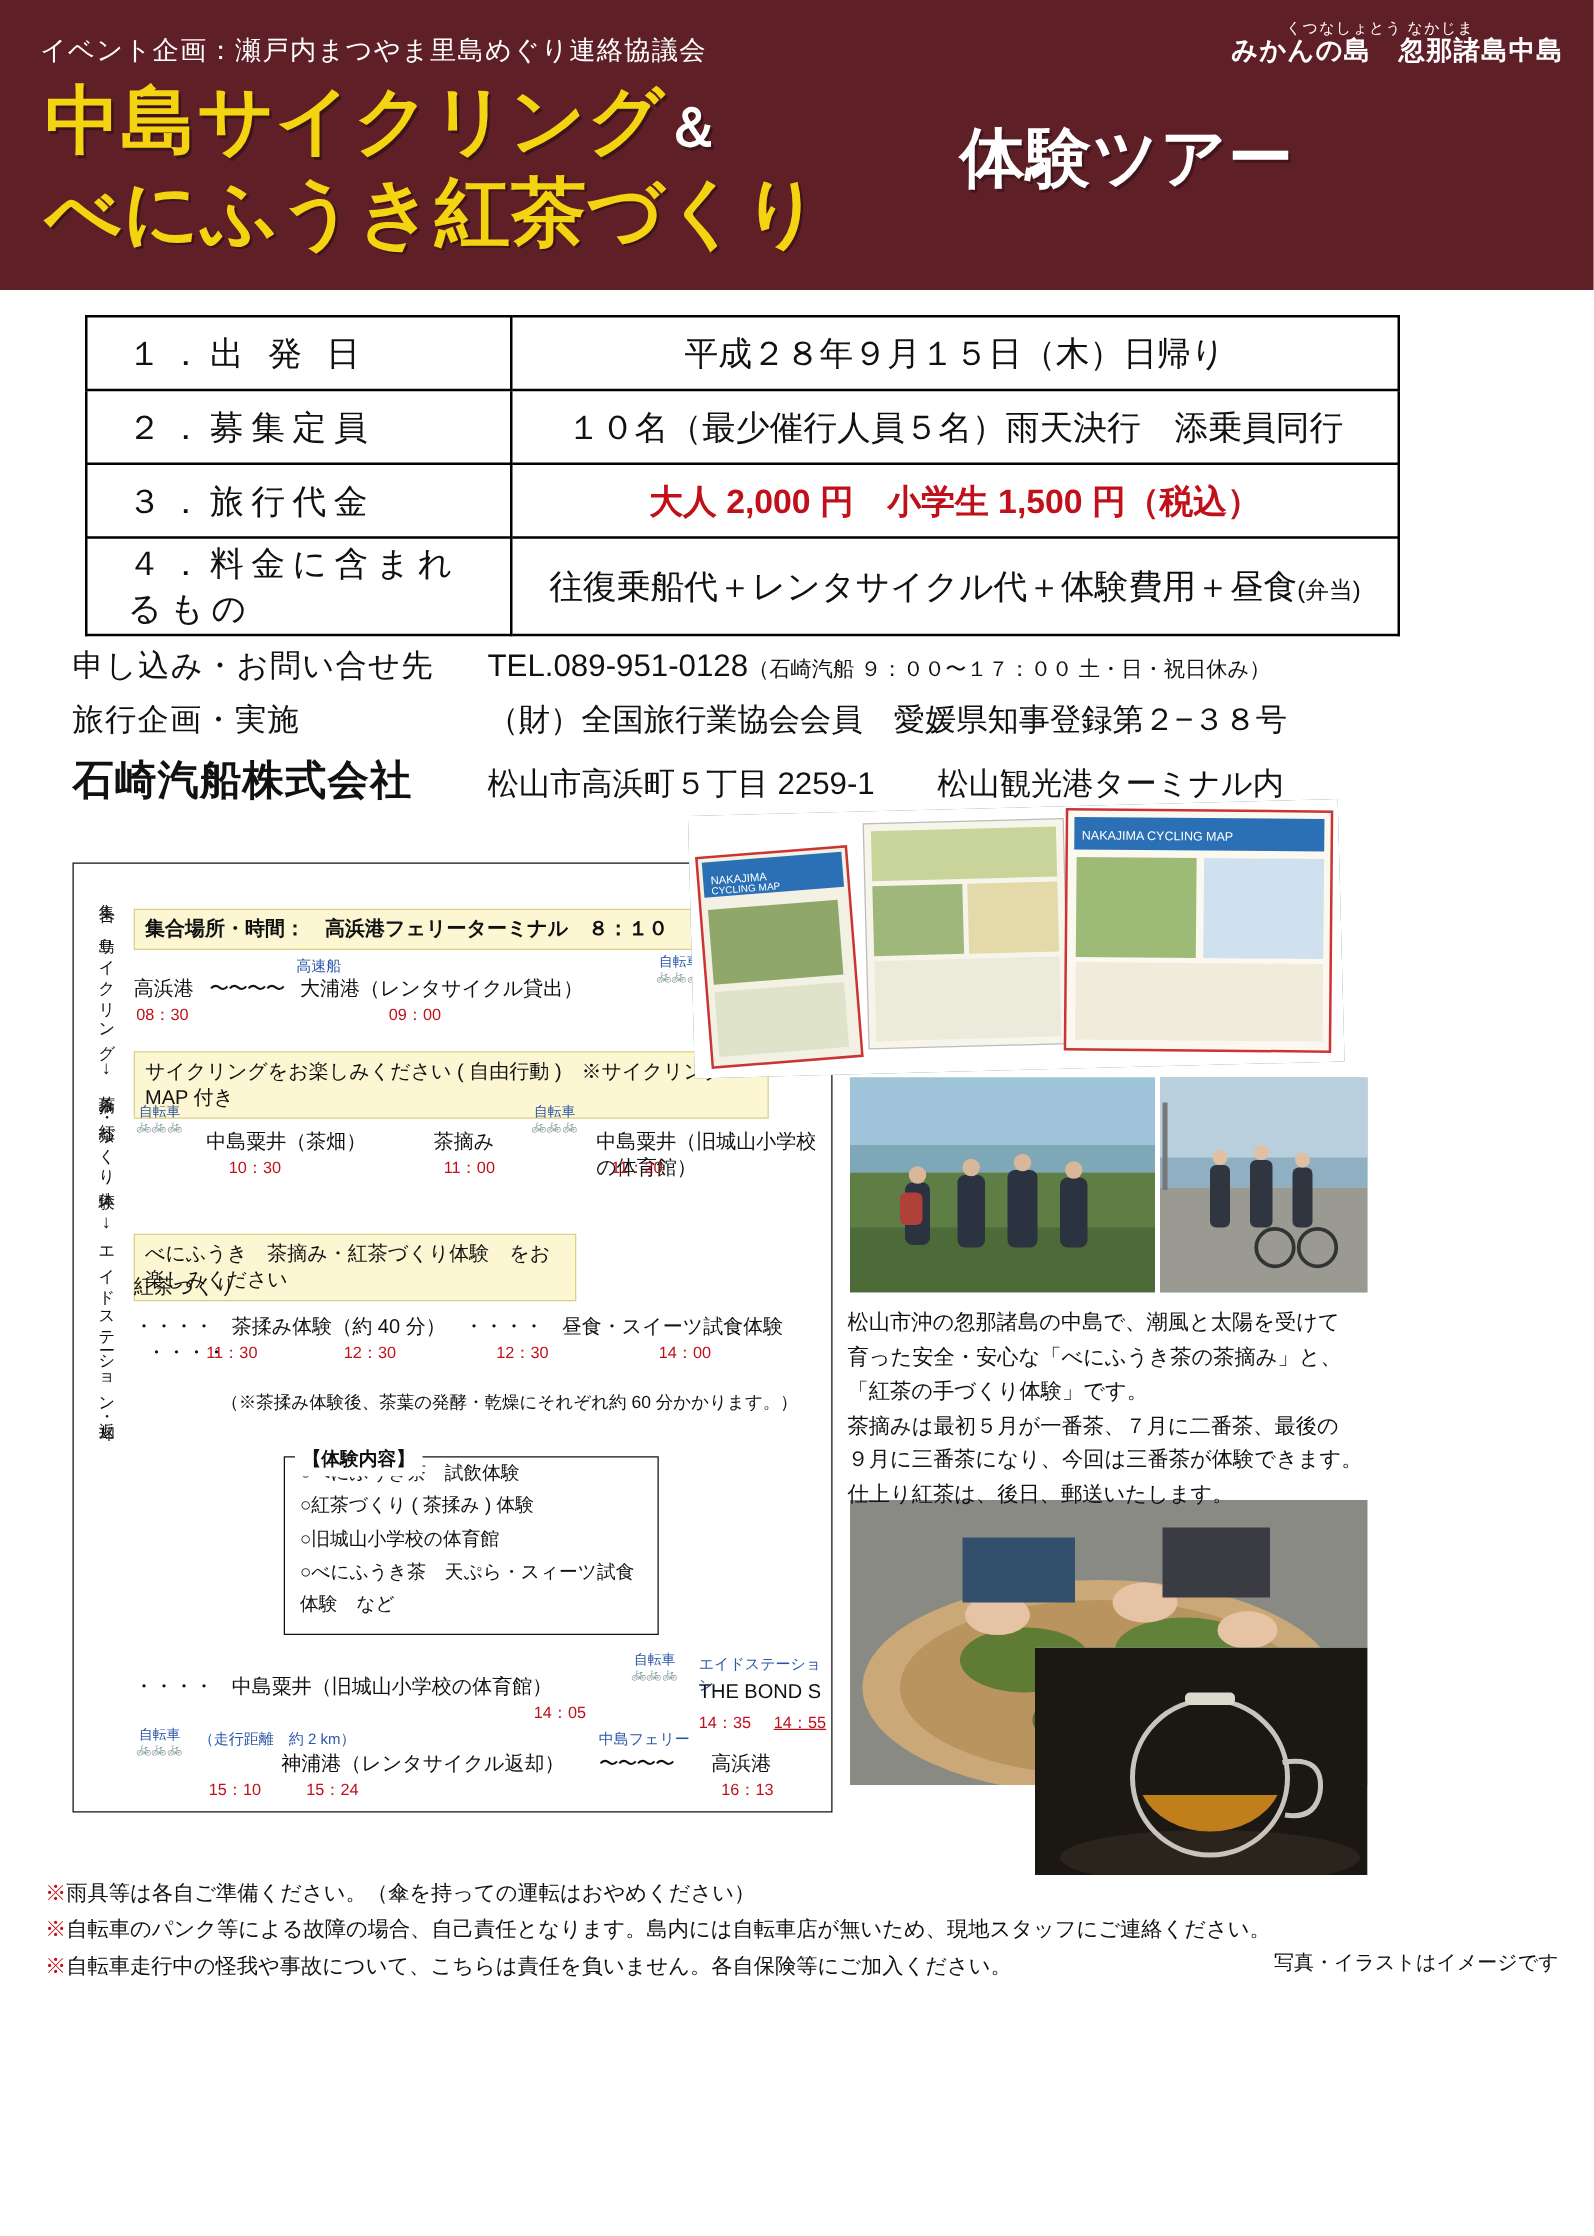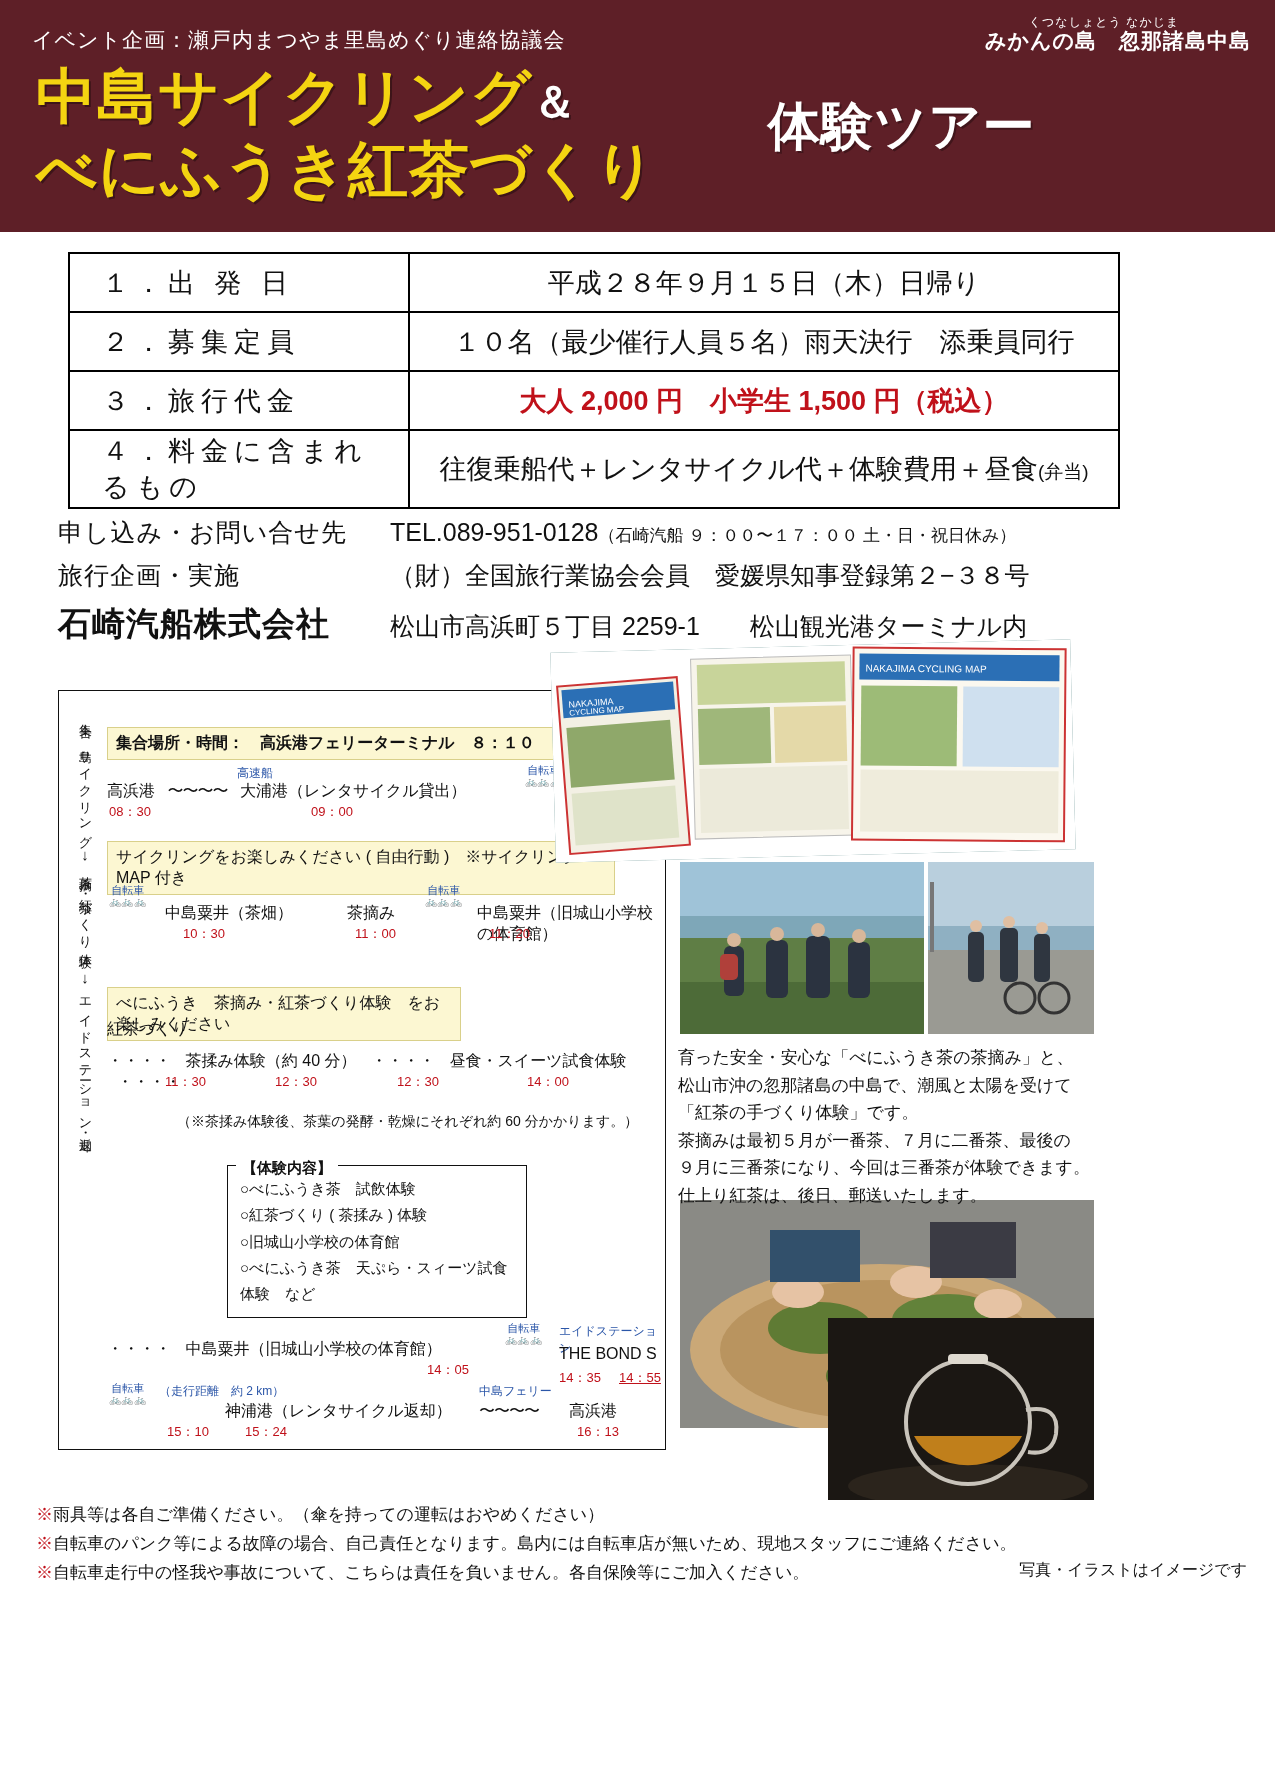--- a/index.html
+++ b/index.html
@@ -98,21 +98,21 @@
   .bike {
     display:inline-block; font-size:10px; color:#2b56a8; line-height:1.05; text-align:center;
     vertical-align:middle;
   }
   .bike b { display:block; font-size:11px; font-weight:normal; }
   .lblsm { font-size:12px; color:#2b56a8; }
   .wave { letter-spacing:-1px; }
 
   .exp-box {
     position:absolute; left:168px; top:474px; width:300px; border:1px solid #111;
-    padding:10px 12px 10px 12px; font-size:15px; line-height:1.75;
+    padding:0 12px 10px 12px; font-size:15px; line-height:1.75;
   }
   .exp-box .hd { position:absolute; left:8px; top:-11px; background:#fff; padding:0 6px; font-size:15px; font-weight:bold;}
 
   
   .photo { position:absolute; overflow:hidden; background:#8aa; }
   .maps-photo { left:553px; top:646px; width:520px; height:210px; transform:rotate(-1.5deg); }
   .ph1 { left:680px; top:862px; width:244px; height:172px; }
   .ph2 { left:928px; top:862px; width:166px; height:172px; }
   .ph3 { left:680px; top:1200px; width:414px; height:228px; }
   .ph4 { left:828px; top:1318px; width:266px; height:182px; }
@@ -391,22 +391,22 @@
     <ellipse cx="140" cy="168" rx="120" ry="22" fill="#2b241c"></ellipse>
     <circle cx="140" cy="104" r="62" fill="none" stroke="#c9c4bb" stroke-width="4"></circle>
     <path d="M82 108 A62 62 0 0 0 198 108 A62 62 0 0 1 82 108 Z" fill="#b6771c" opacity="0.9"></path>
     <path d="M86 118 a58 46 0 0 0 108 0 z" fill="#c07f1b"></path>
     <path d="M198 92 q34 -6 30 24 q-4 22 -28 18" fill="none" stroke="#c9c4bb" stroke-width="4"></path>
     <rect x="120" y="36" width="40" height="10" rx="4" fill="#ded9cf"></rect>
   </svg>
 </div>
 
 <div class="right-text">
+  <div>松山市沖の忽那諸島の中島で、潮風と太陽を受けて</div>
   <div>育った安全・安心な「べにふうき茶の茶摘み」と、</div>
-  <div>松山市沖の忽那諸島の中島で、潮風と太陽を受けて</div>
   <div>「紅茶の手づくり体験」です。</div>
   <div>茶摘みは最初５月が一番茶、７月に二番茶、最後の</div>
   <div>９月に三番茶になり、今回は三番茶が体験できます。</div>
   <div>仕上り紅茶は、後日、郵送いたします。</div>
 </div>
 
 <div class="notes">
   <div><span style="color:#c0111a">※</span>雨具等は各自ご準備ください。（傘を持っての運転はおやめください）</div>
   <div><span style="color:#c0111a">※</span>自転車のパンク等による故障の場合、自己責任となります。島内には自転車店が無いため、現地スタッフにご連絡ください。</div>
   <div><span style="color:#c0111a">※</span>自転車走行中の怪我や事故について、こちらは責任を負いません。各自保険等にご加入ください。</div>

